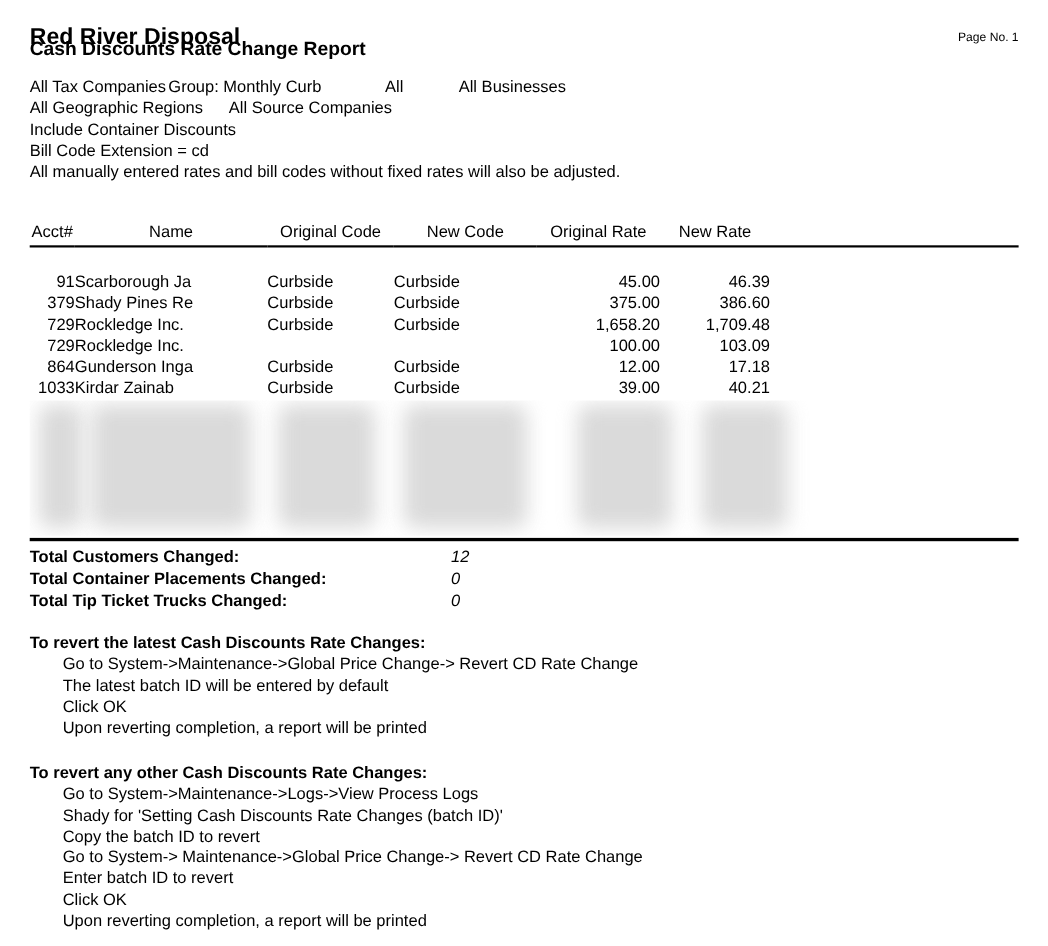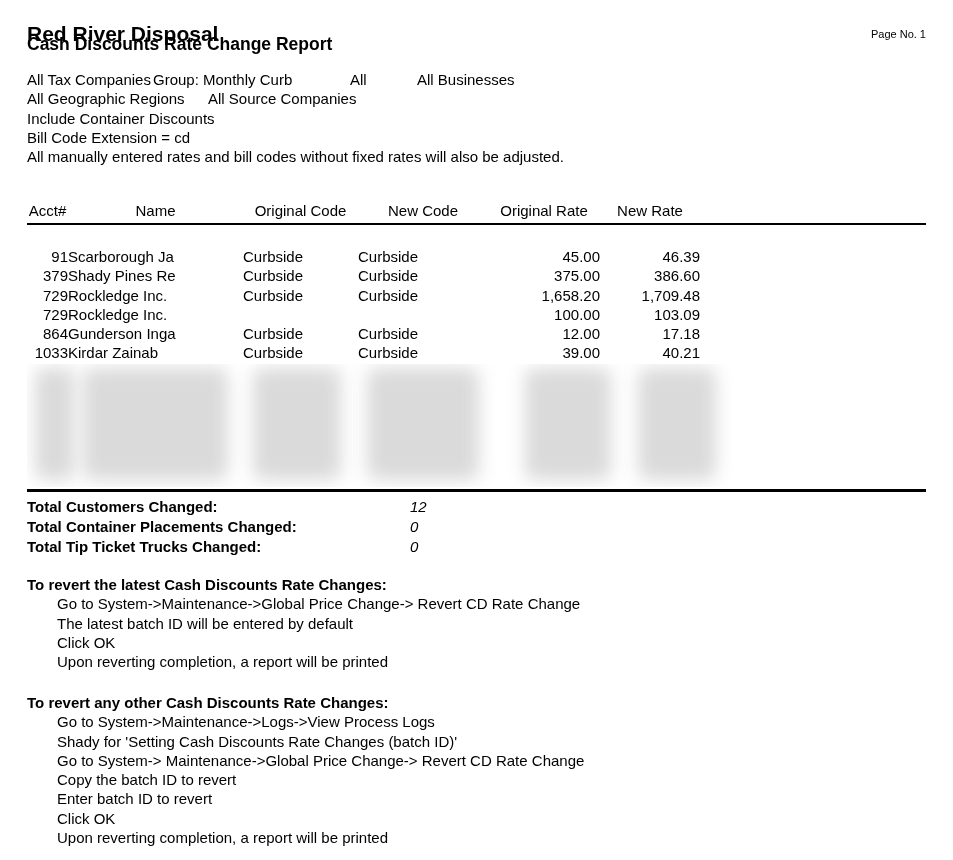--- a/index.html
+++ b/index.html
@@ -204,20 +204,20 @@
     <div class="step">Go to System-&gt;Maintenance-&gt;Global Price Change-&gt; Revert CD Rate Change</div>
     <div class="step">The latest batch ID will be entered by default</div>
     <div class="step">Click OK</div>
     <div class="step">Upon reverting completion, a report will be printed</div>
   </div>
 
   <div class="abs section sec2">
     <div class="sec-heading">To revert any other Cash Discounts Rate Changes:</div>
     <div class="step">Go to System-&gt;Maintenance-&gt;Logs-&gt;View Process Logs</div>
     <div class="step">Shady for 'Setting Cash Discounts Rate Changes (batch ID)'</div>
+    <div class="step">Copy the batch ID to revert</div>
     <div class="step">Go to System-&gt; Maintenance-&gt;Global Price Change-&gt; Revert CD Rate Change</div>
-    <div class="step">Copy the batch ID to revert</div>
     <div class="step">Enter batch ID to revert</div>
     <div class="step">Click OK</div>
     <div class="step">Upon reverting completion, a report will be printed</div>
   </div>
 
 </div>
 
 </body></html>

